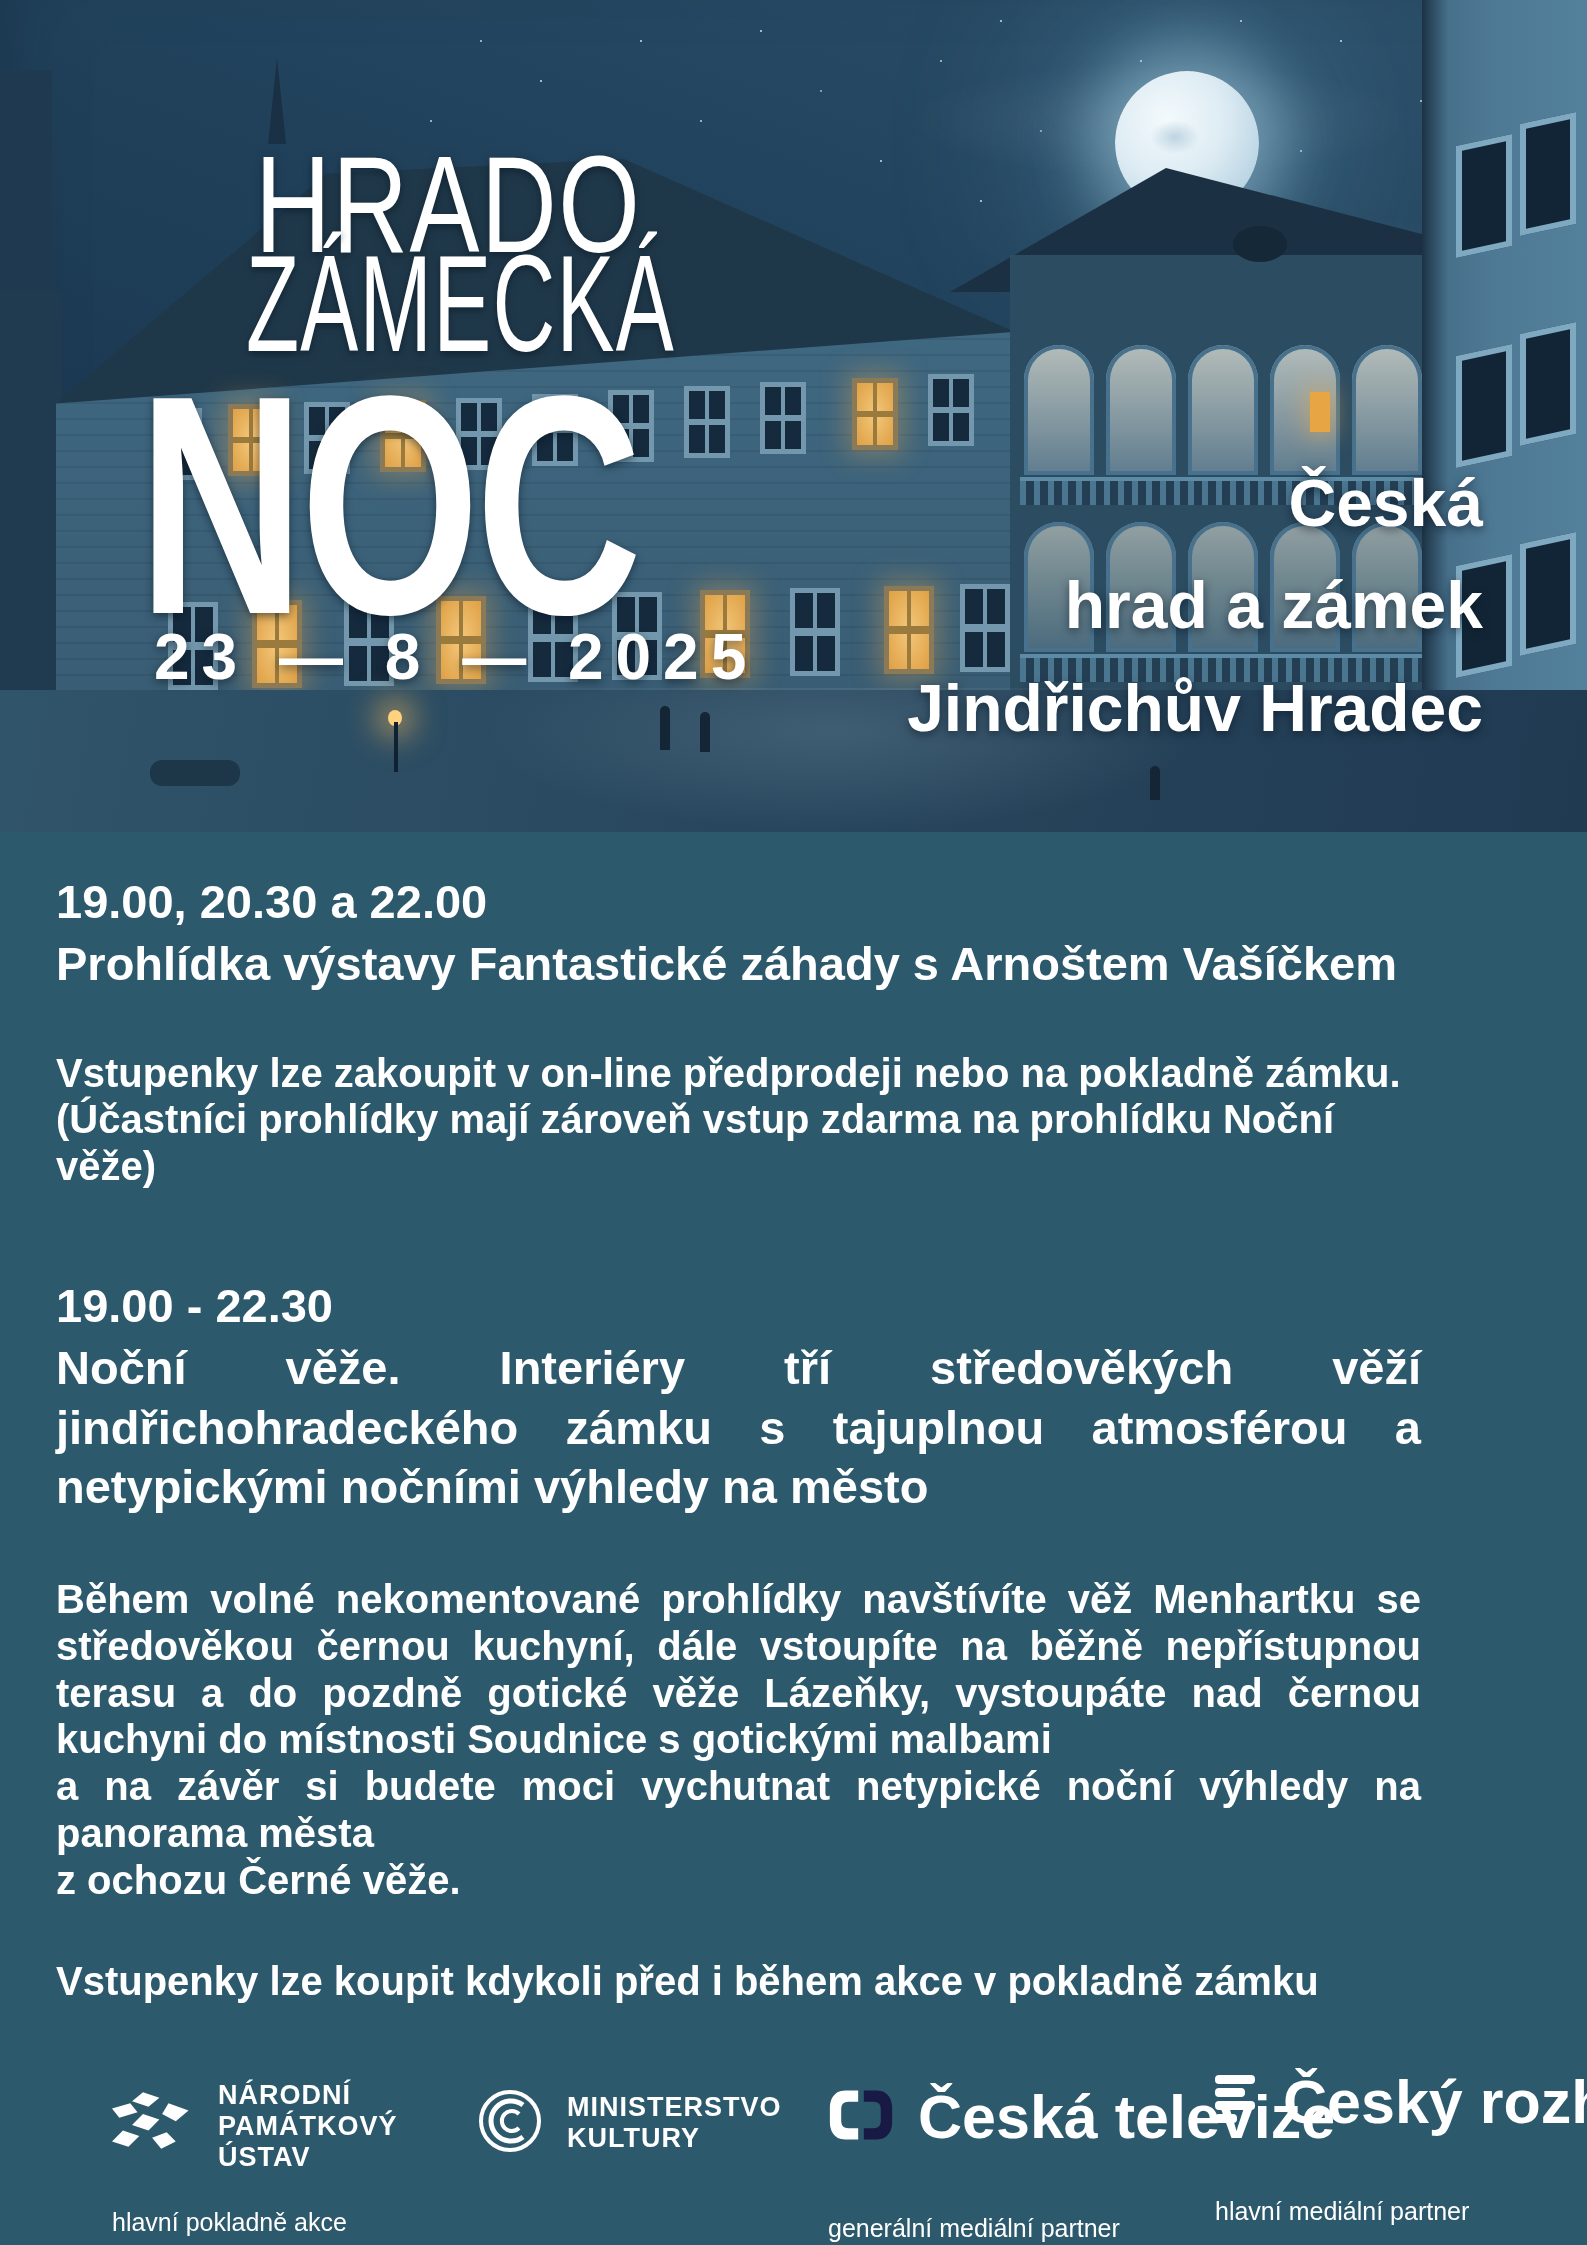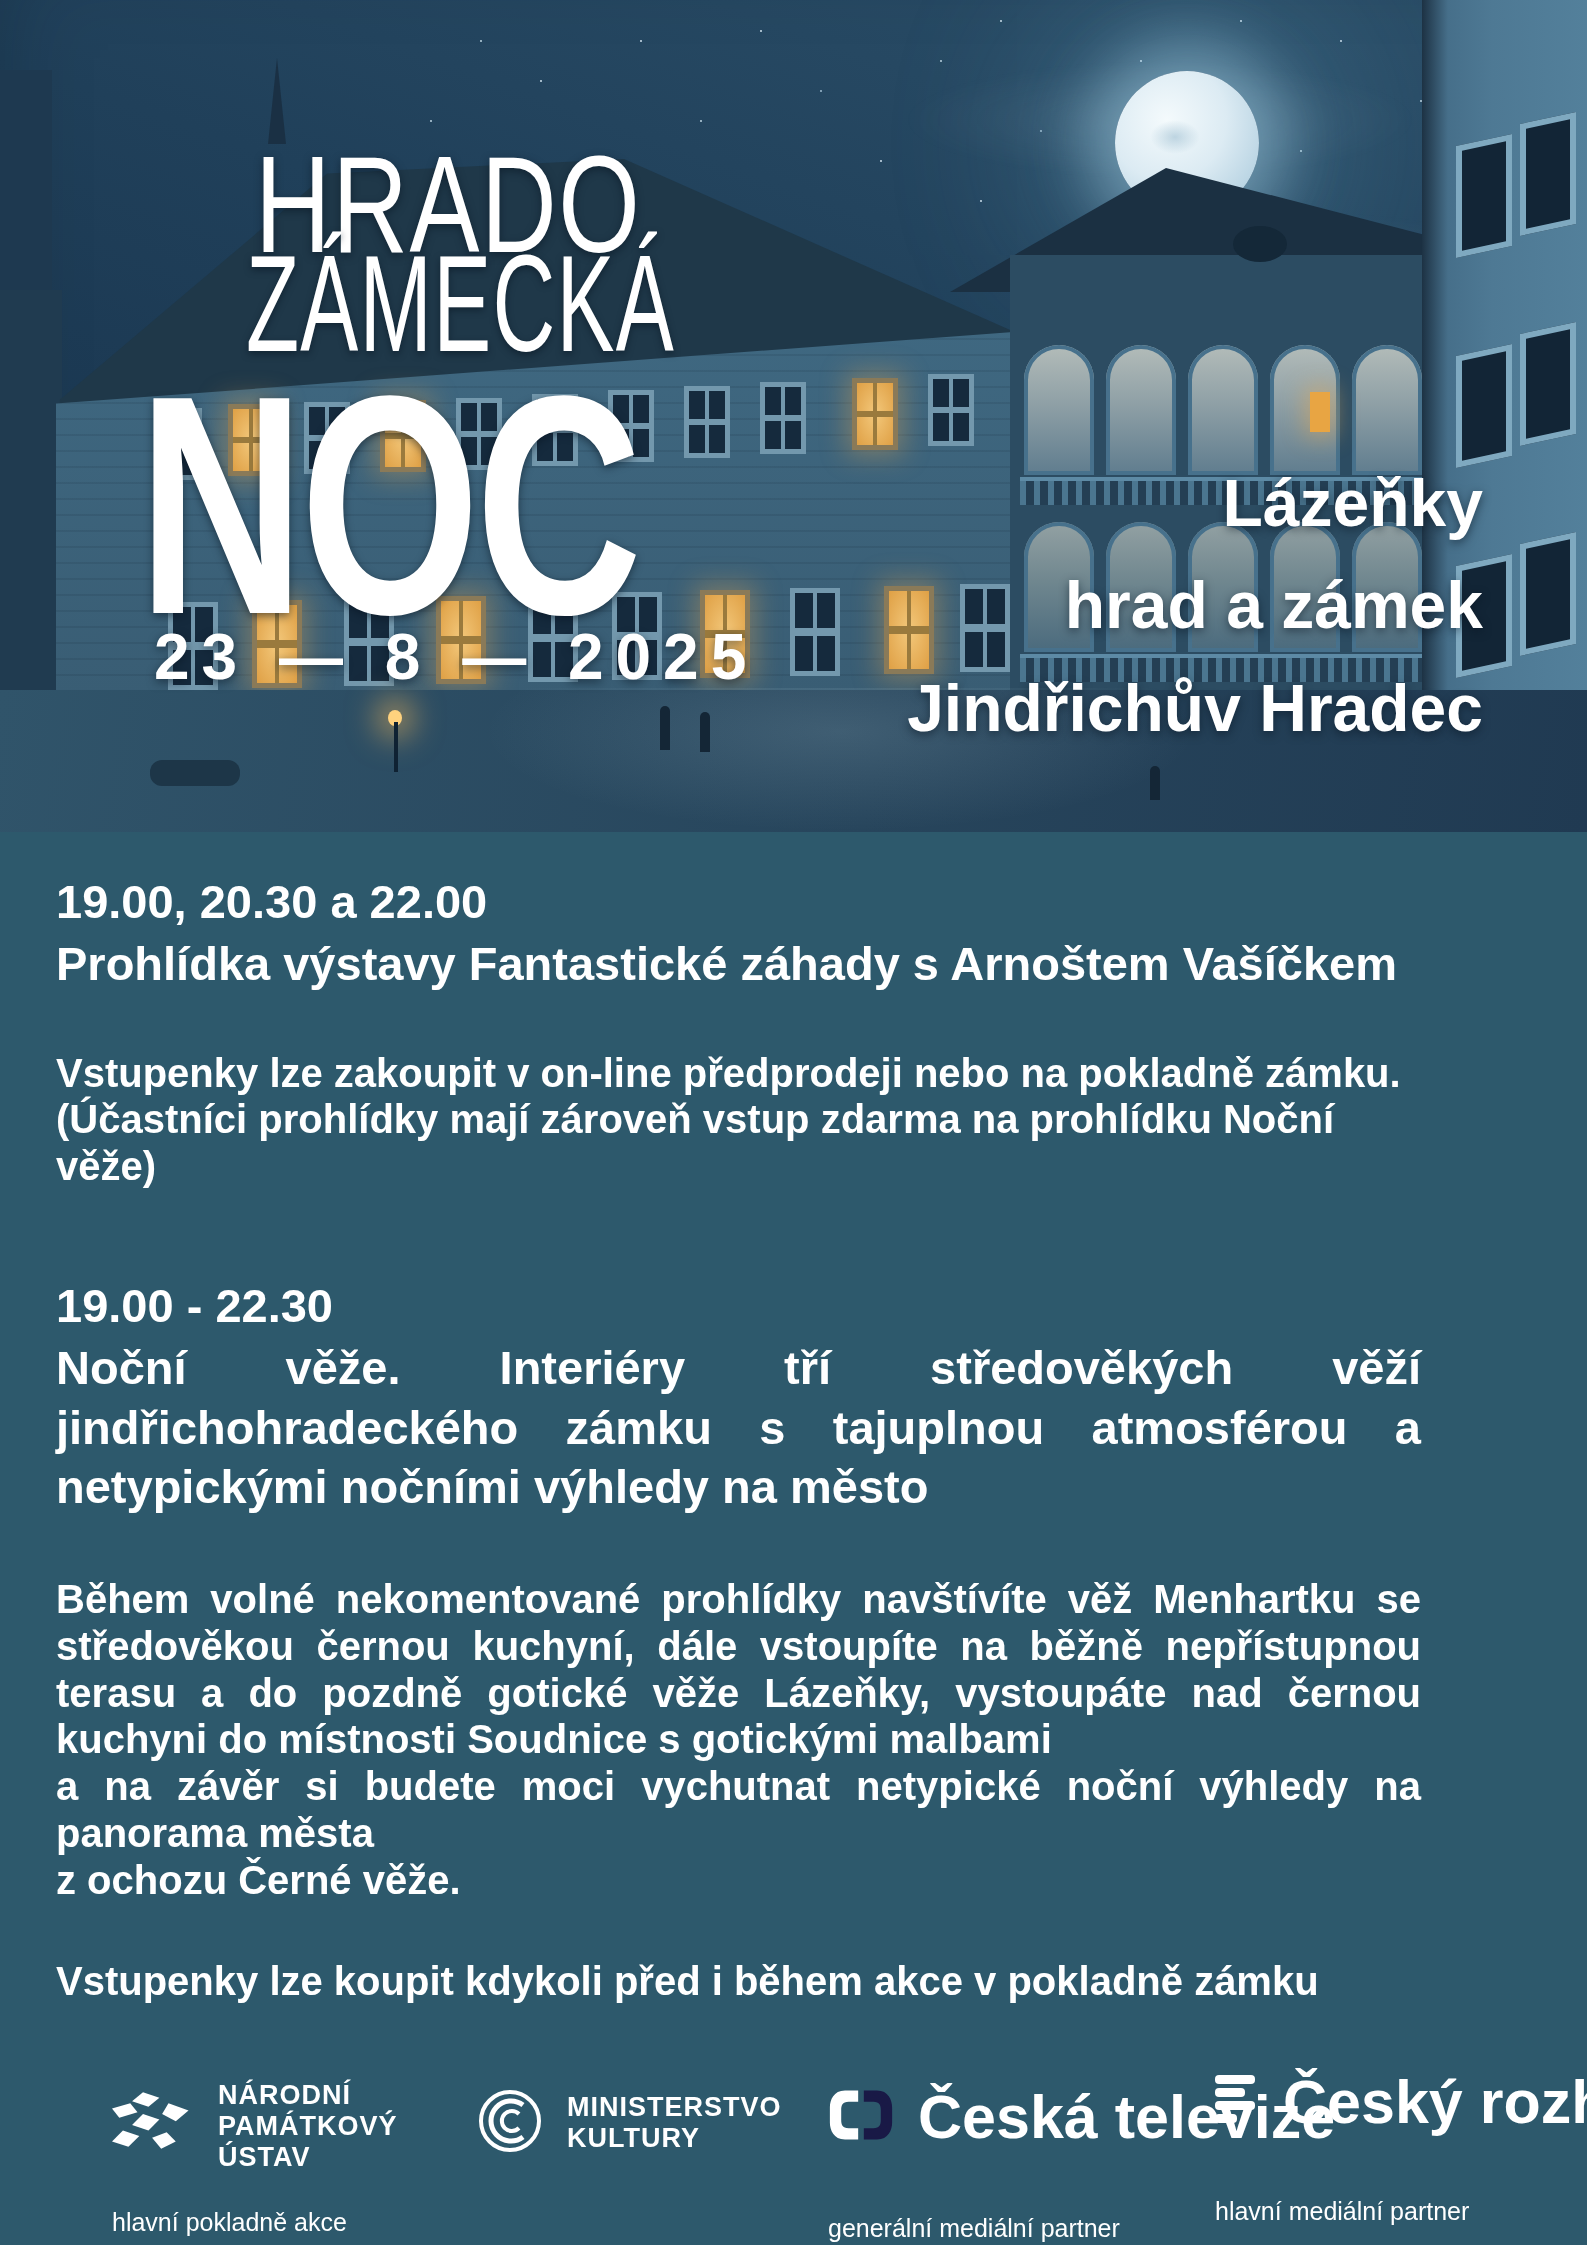--- a/index.html
+++ b/index.html
@@ -196,21 +196,21 @@
     <div class="lamp-post"></div>
     <div class="person" style="left:660px;top:706px;height:44px"></div>
     <div class="person" style="left:700px;top:712px;height:40px"></div>
     <div class="person" style="left:1150px;top:766px;height:34px"></div>
 
     <div class="hero-text t-hrado">HRADO</div>
     <div class="hero-text t-zamecka">ZÁMECKÁ</div>
     <div class="hero-text t-noc">NOC</div>
     <div class="hero-text t-date">23 — 8 — 2025</div>
     <div class="hero-text t-venue">
-      <div>Lázeňky</div>
+      <div>Česká</div>
       <div>hrad a zámek</div>
       <div>Jindřichův Hradec</div>
     </div>
   </div>
 
   <div class="content">
     <div>
       <p class="time">19.00, 20.30 a 22.00</p>
       <p class="sec-title">Prohlídka výstavy Fantastické záhady s Arnoštem Vašíčkem</p>
       <p class="para p2">Vstupenky lze zakoupit v on-line předprodeji nebo na pokladně zámku.

